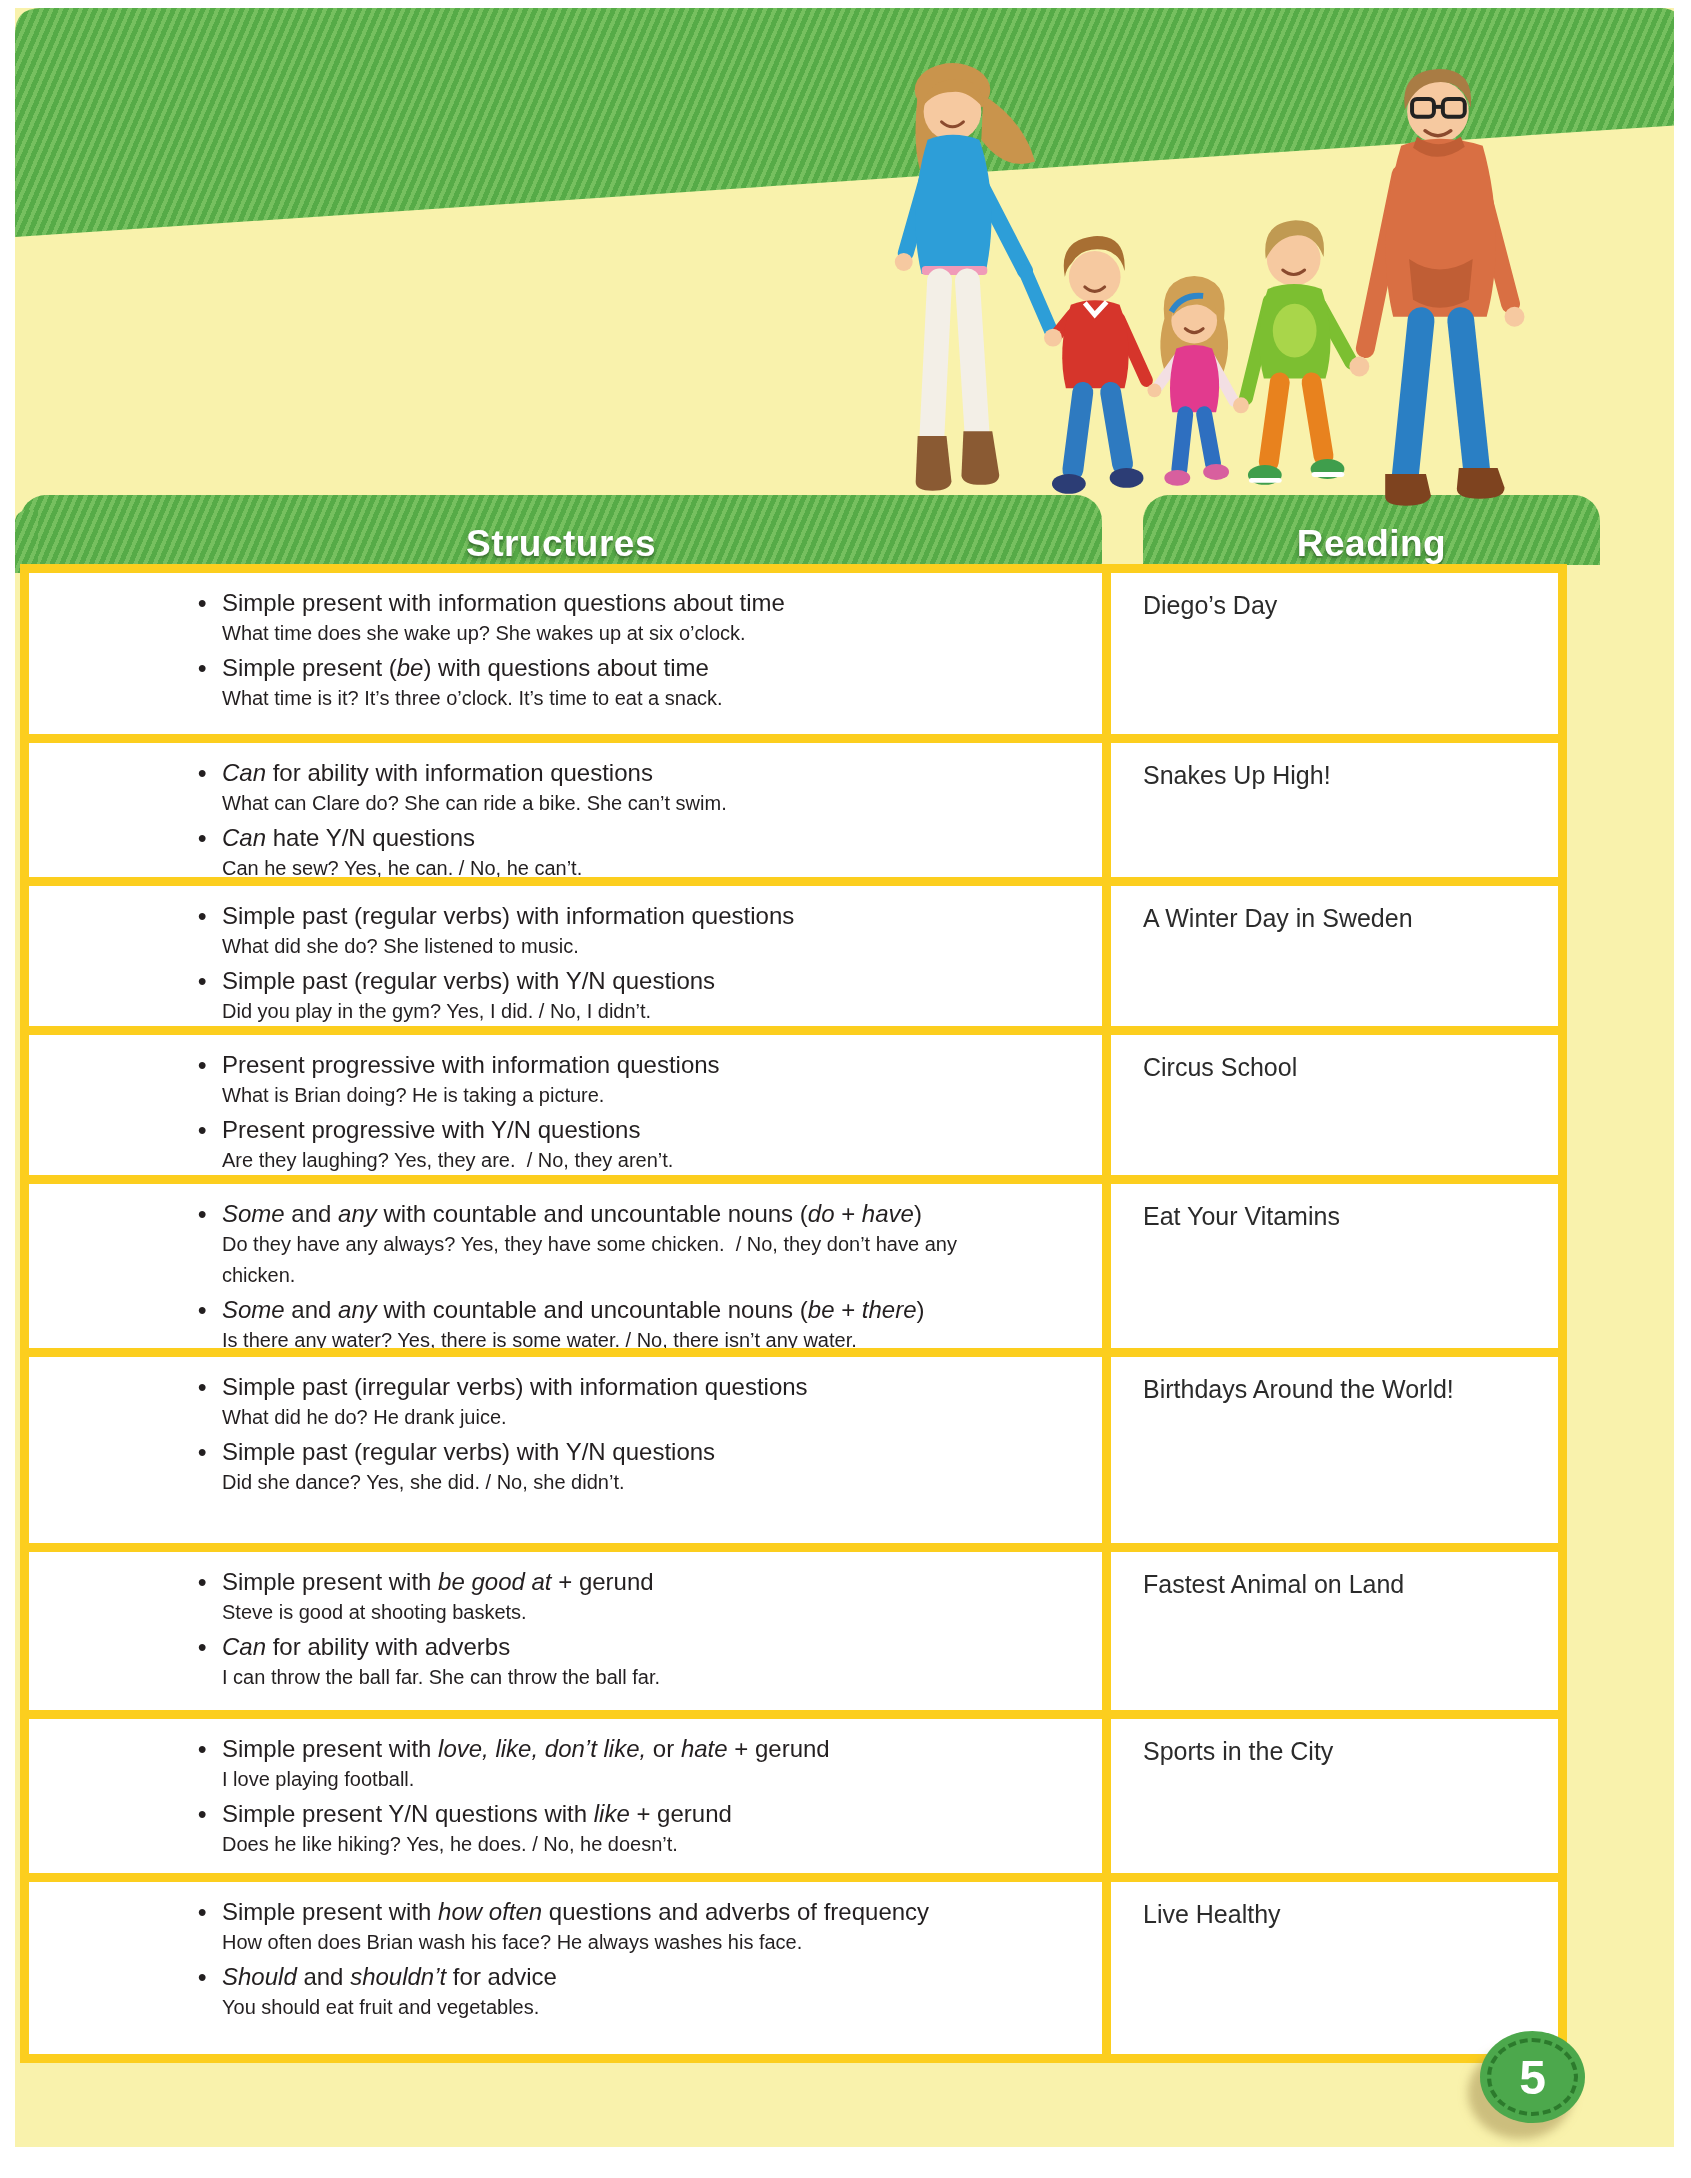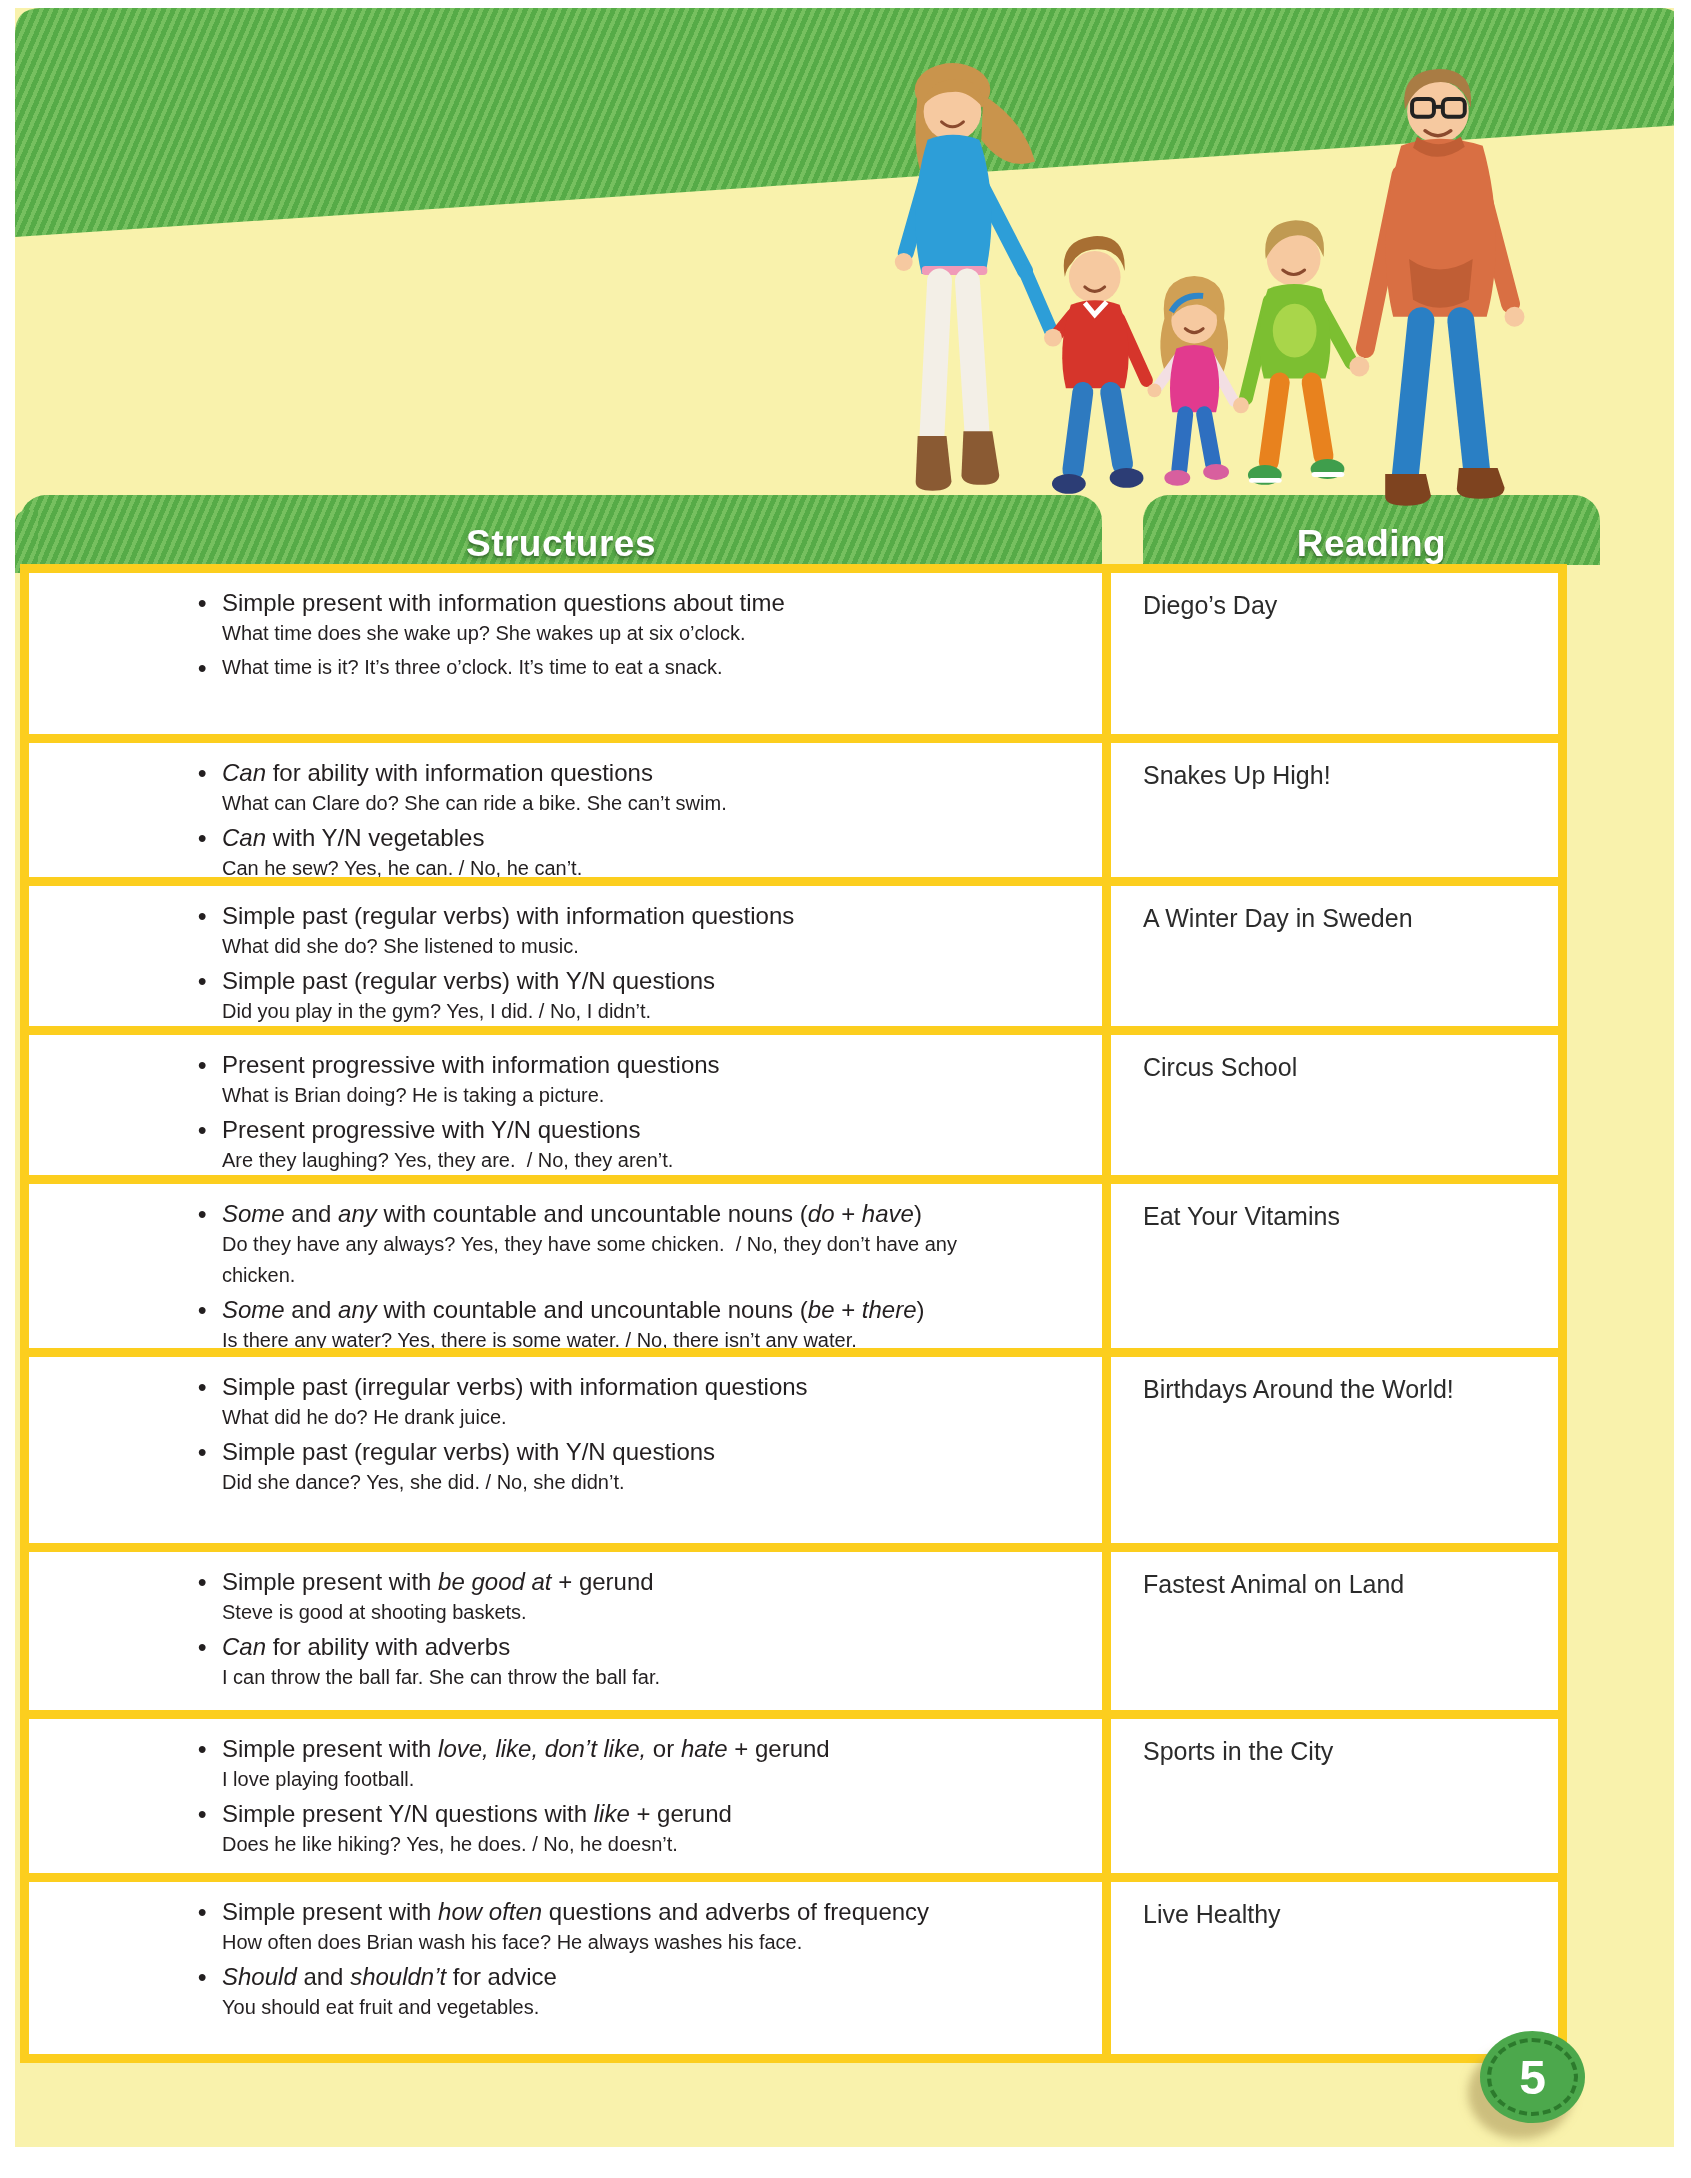--- a/index.html
+++ b/index.html
@@ -73,38 +73,39 @@
             <div class="item">
               <span class="bullet">•</span>
               <div class="content">
                 <div class="title"><span>Simple present with information questions about time</span></div>
                 <div class="example">What time does she wake up? She wakes up at six o’clock.</div>
               </div>
             </div>
             <div class="item">
               <span class="bullet">•</span>
               <div class="content">
+                <div class="title"><span>Simple present (</span><i>be</i><span>) with questions about time</span></div>
                 <div class="example">What time is it? It’s three o’clock. It’s time to eat a snack.</div>
               </div>
             </div>
           </div><div class="cell cell-reading">
             <div class="reading-title">Diego’s Day</div>
           </div></div>
         <div class="row"><div class="cell cell-structures">
             <div class="item">
               <span class="bullet">•</span>
               <div class="content">
                 <div class="title"><i>Can</i><span> for ability with information questions</span></div>
                 <div class="example">What can Clare do? She can ride a bike. She can’t swim.</div>
               </div>
             </div>
             <div class="item">
               <span class="bullet">•</span>
               <div class="content">
-                <div class="title"><i>Can</i><span> with Y/N vegetables</span></div>
+                <div class="title"><i>Can</i><span> hate Y/N questions</span></div>
                 <div class="example">Can he sew? Yes, he can. / No, he can’t.</div>
               </div>
             </div>
           </div><div class="cell cell-reading">
             <div class="reading-title">Snakes Up High!</div>
           </div></div>
         <div class="row"><div class="cell cell-structures">
             <div class="item">
               <span class="bullet">•</span>
               <div class="content">

